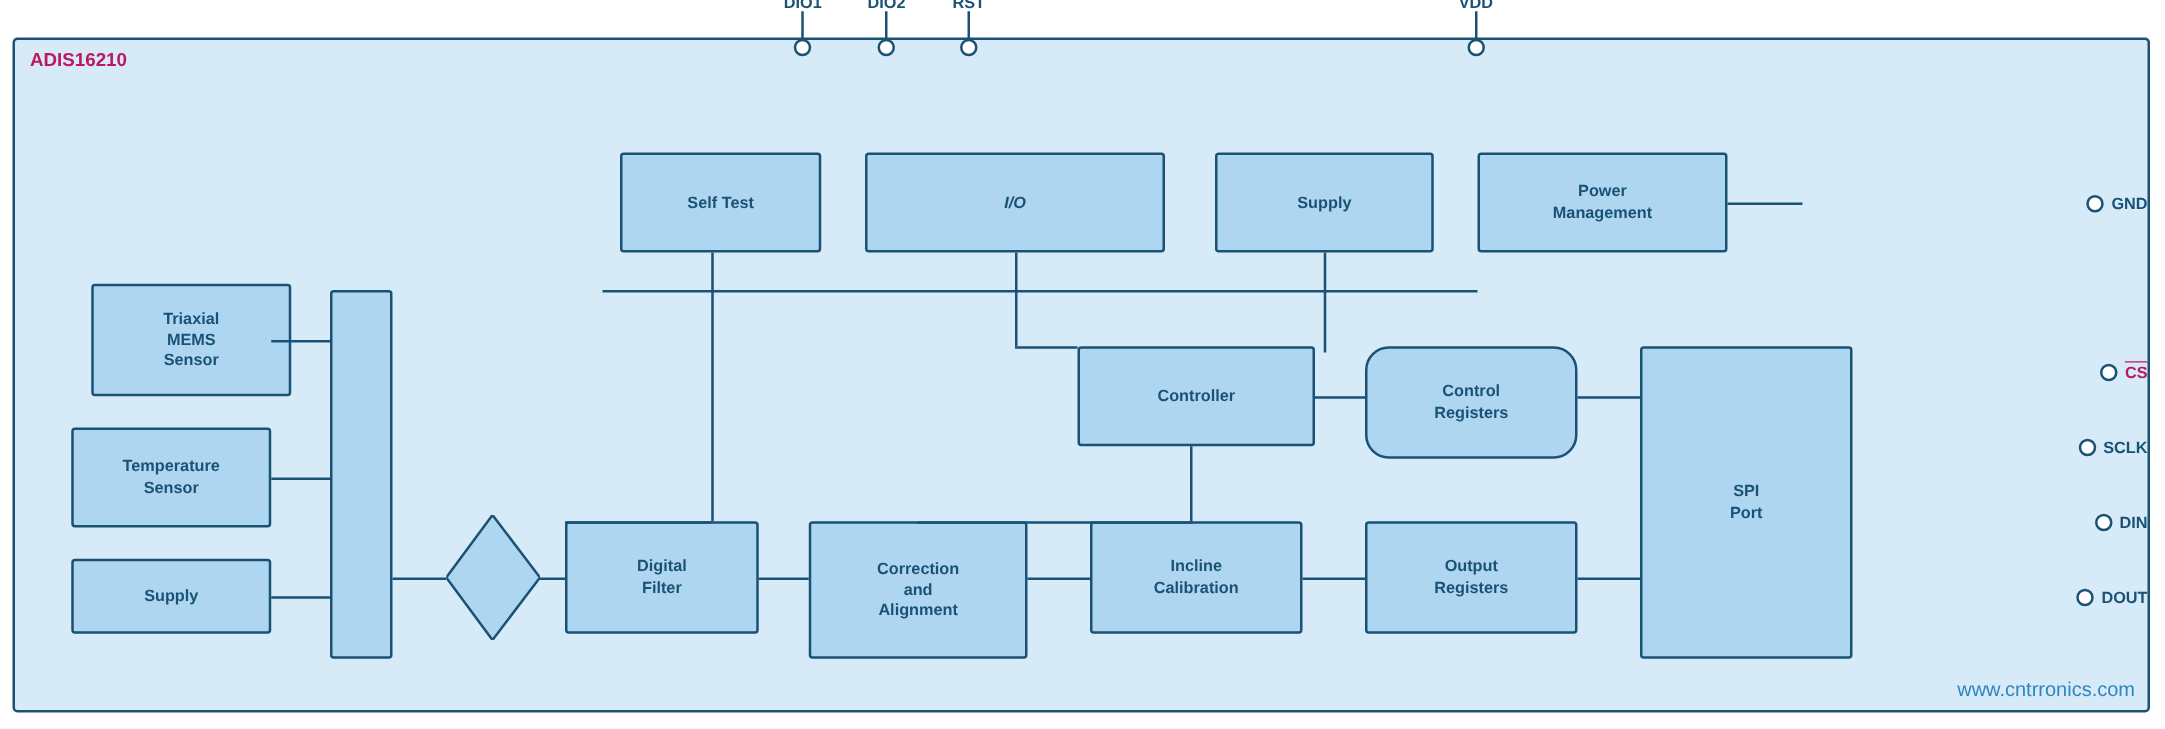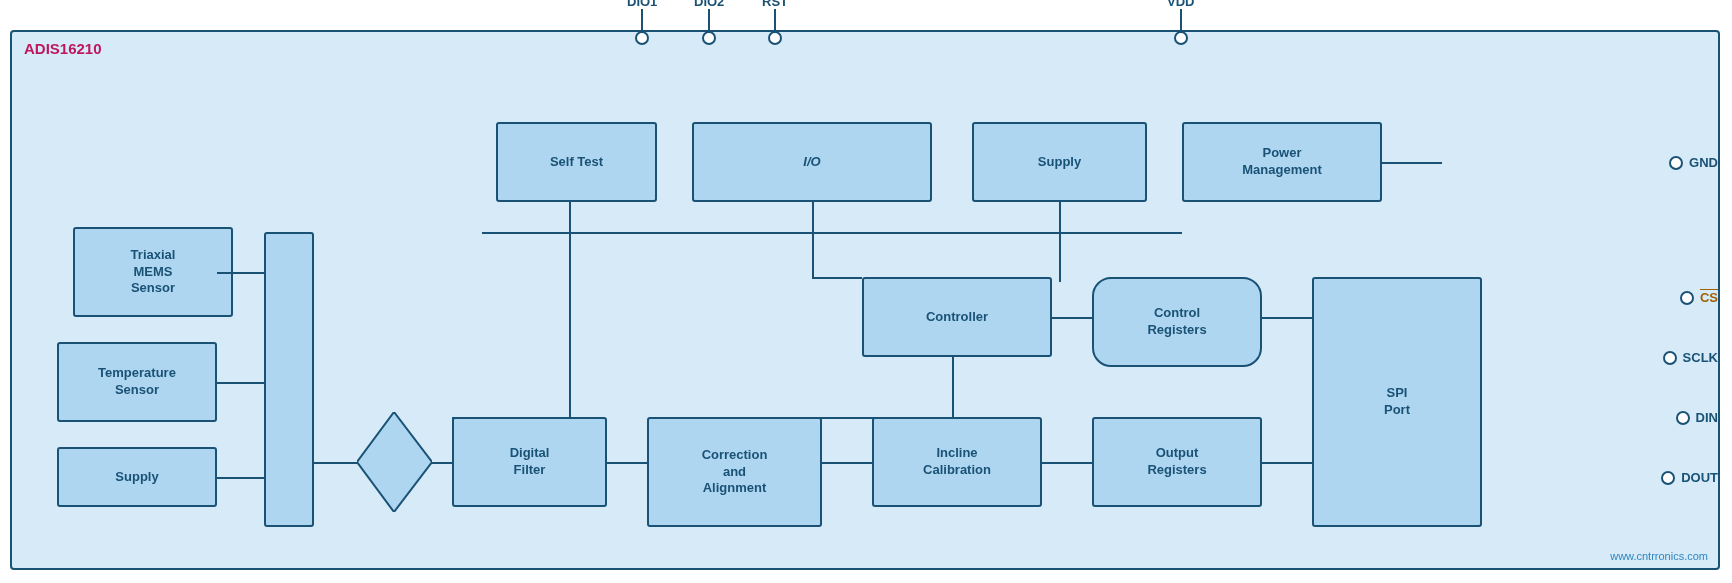--- a/index.html
+++ b/index.html
@@ -67,21 +67,21 @@
     .line-v {
       position: absolute;
       width: 2px;
       background: #1a5276;
     }
 
     .watermark {
       position: absolute;
       bottom: 6px;
       right: 10px;
-      font-size: 11px;
+      font-size: 16px;
       color: #2e86c1;
     }
   </style>
 </head>
 <body>
 
 <div class="diagram-container">
 
   <div class="chip-label">ADIS16210</div>
 
@@ -218,21 +218,21 @@
   <div class="line-v" style="left:557px; top:200px; height:185px;"></div>
   <div class="line-h" style="left:440px; top:385px; width:117px;"></div>
 
   <div style="position:absolute; top:123px; right:0px; display:flex; align-items:center;">
     <div class="pin-circle" style="margin-right:6px;"></div>
     <span style="font-size:13px; font-weight:bold; color:#1a5276;">GND</span>
   </div>
 
   <div style="position:absolute; top:258px; right:0px; display:flex; align-items:center;">
     <div class="pin-circle" style="margin-right:6px;"></div>
-    <span style="font-size:13px; font-weight:bold; color:#a16207; text-decoration:overline;">CS</span>
+    <span style="font-size:13px; font-weight:bold; color:#be185d; text-decoration:overline;">CS</span>
   </div>
 
   <div style="position:absolute; top:318px; right:0px; display:flex; align-items:center;text-align:center;">
     <div class="pin-circle" style="margin-right:6px;"></div>
     <span style="font-size:13px; font-weight:bold; color:#1a5276;">SCLK</span>
   </div>
 
   <div style="position:absolute; top:378px; right:0px; display:flex; align-items:center;">
     <div class="pin-circle" style="margin-right:6px;"></div>
     <span style="font-size:13px; font-weight:bold; color:#1a5276;">DIN</span>

